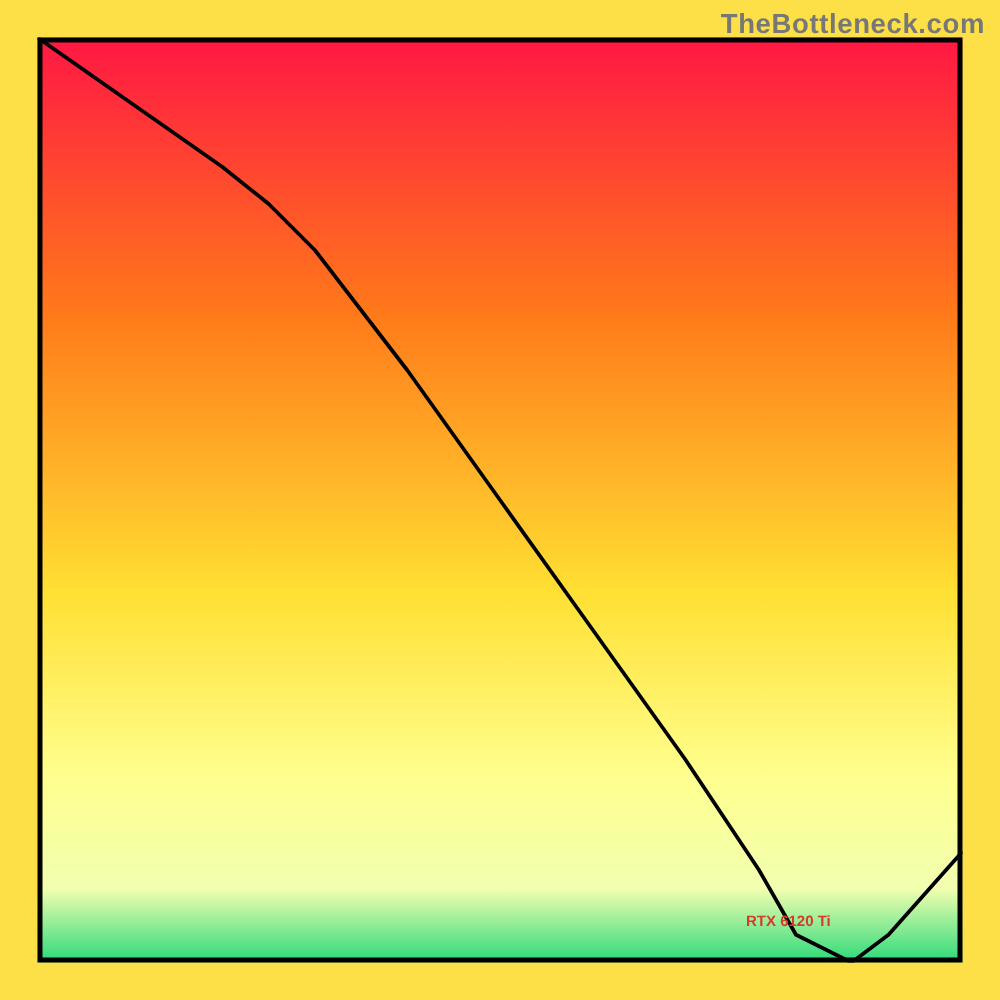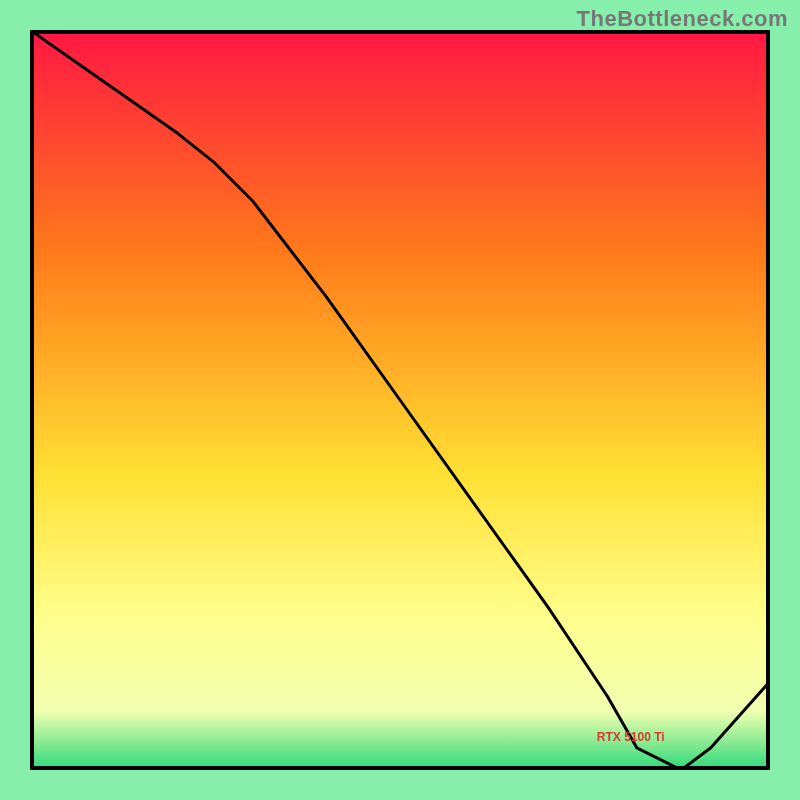--- a/index.html
+++ b/index.html
@@ -8,21 +8,21 @@
     width: 800px;
     height: 800px;
     background: #000;
     font-family: Arial, Helvetica, sans-serif;
     overflow: hidden;
   }
   .stage {
     position: relative;
     width: 800px;
     height: 800px;
-    background: #86efac;
+    background: #fde047;
   }
   .attribution {
     position: absolute;
     top: 6px;
     right: 12px;
     color: #777;
     font-size: 22px;
     font-weight: 600;
     letter-spacing: 0.5px;
     user-select: none;
@@ -62,15 +62,15 @@
       </linearGradient>
     </defs>
 
     <rect x="0" y="0" width="740" height="740" fill="url(#heat)"></rect>
 
     <rect x="0" y="0" width="740" height="740" fill="none" stroke="#000" stroke-width="8"></rect>
 
     <path id="curve-path" fill="none" stroke-width="3" stroke-linejoin="round" stroke="#000000" d="M0.0 0.0 L74.0 51.8 L148.0 103.6 L185.0 133.2 L222.0 170.2 L296.0 266.4 L370.0 370.0 L444.0 473.6 L518.0 577.2 L577.2 666.0 L606.8 717.8 L651.2 740.0 L680.8 717.8 L740.0 651.2"></path>
   </svg>
 
-  <div class="legend-label" id="legend-label" style="left: 596.8px; top: 729.8px;">RTX 5100 Ti</div>
+  <div class="legend-label" id="legend-label" style="left: 596.8px; top: 729.8px;">RTX 6120 Ti</div>
 
 </div>
 
 </body></html>

